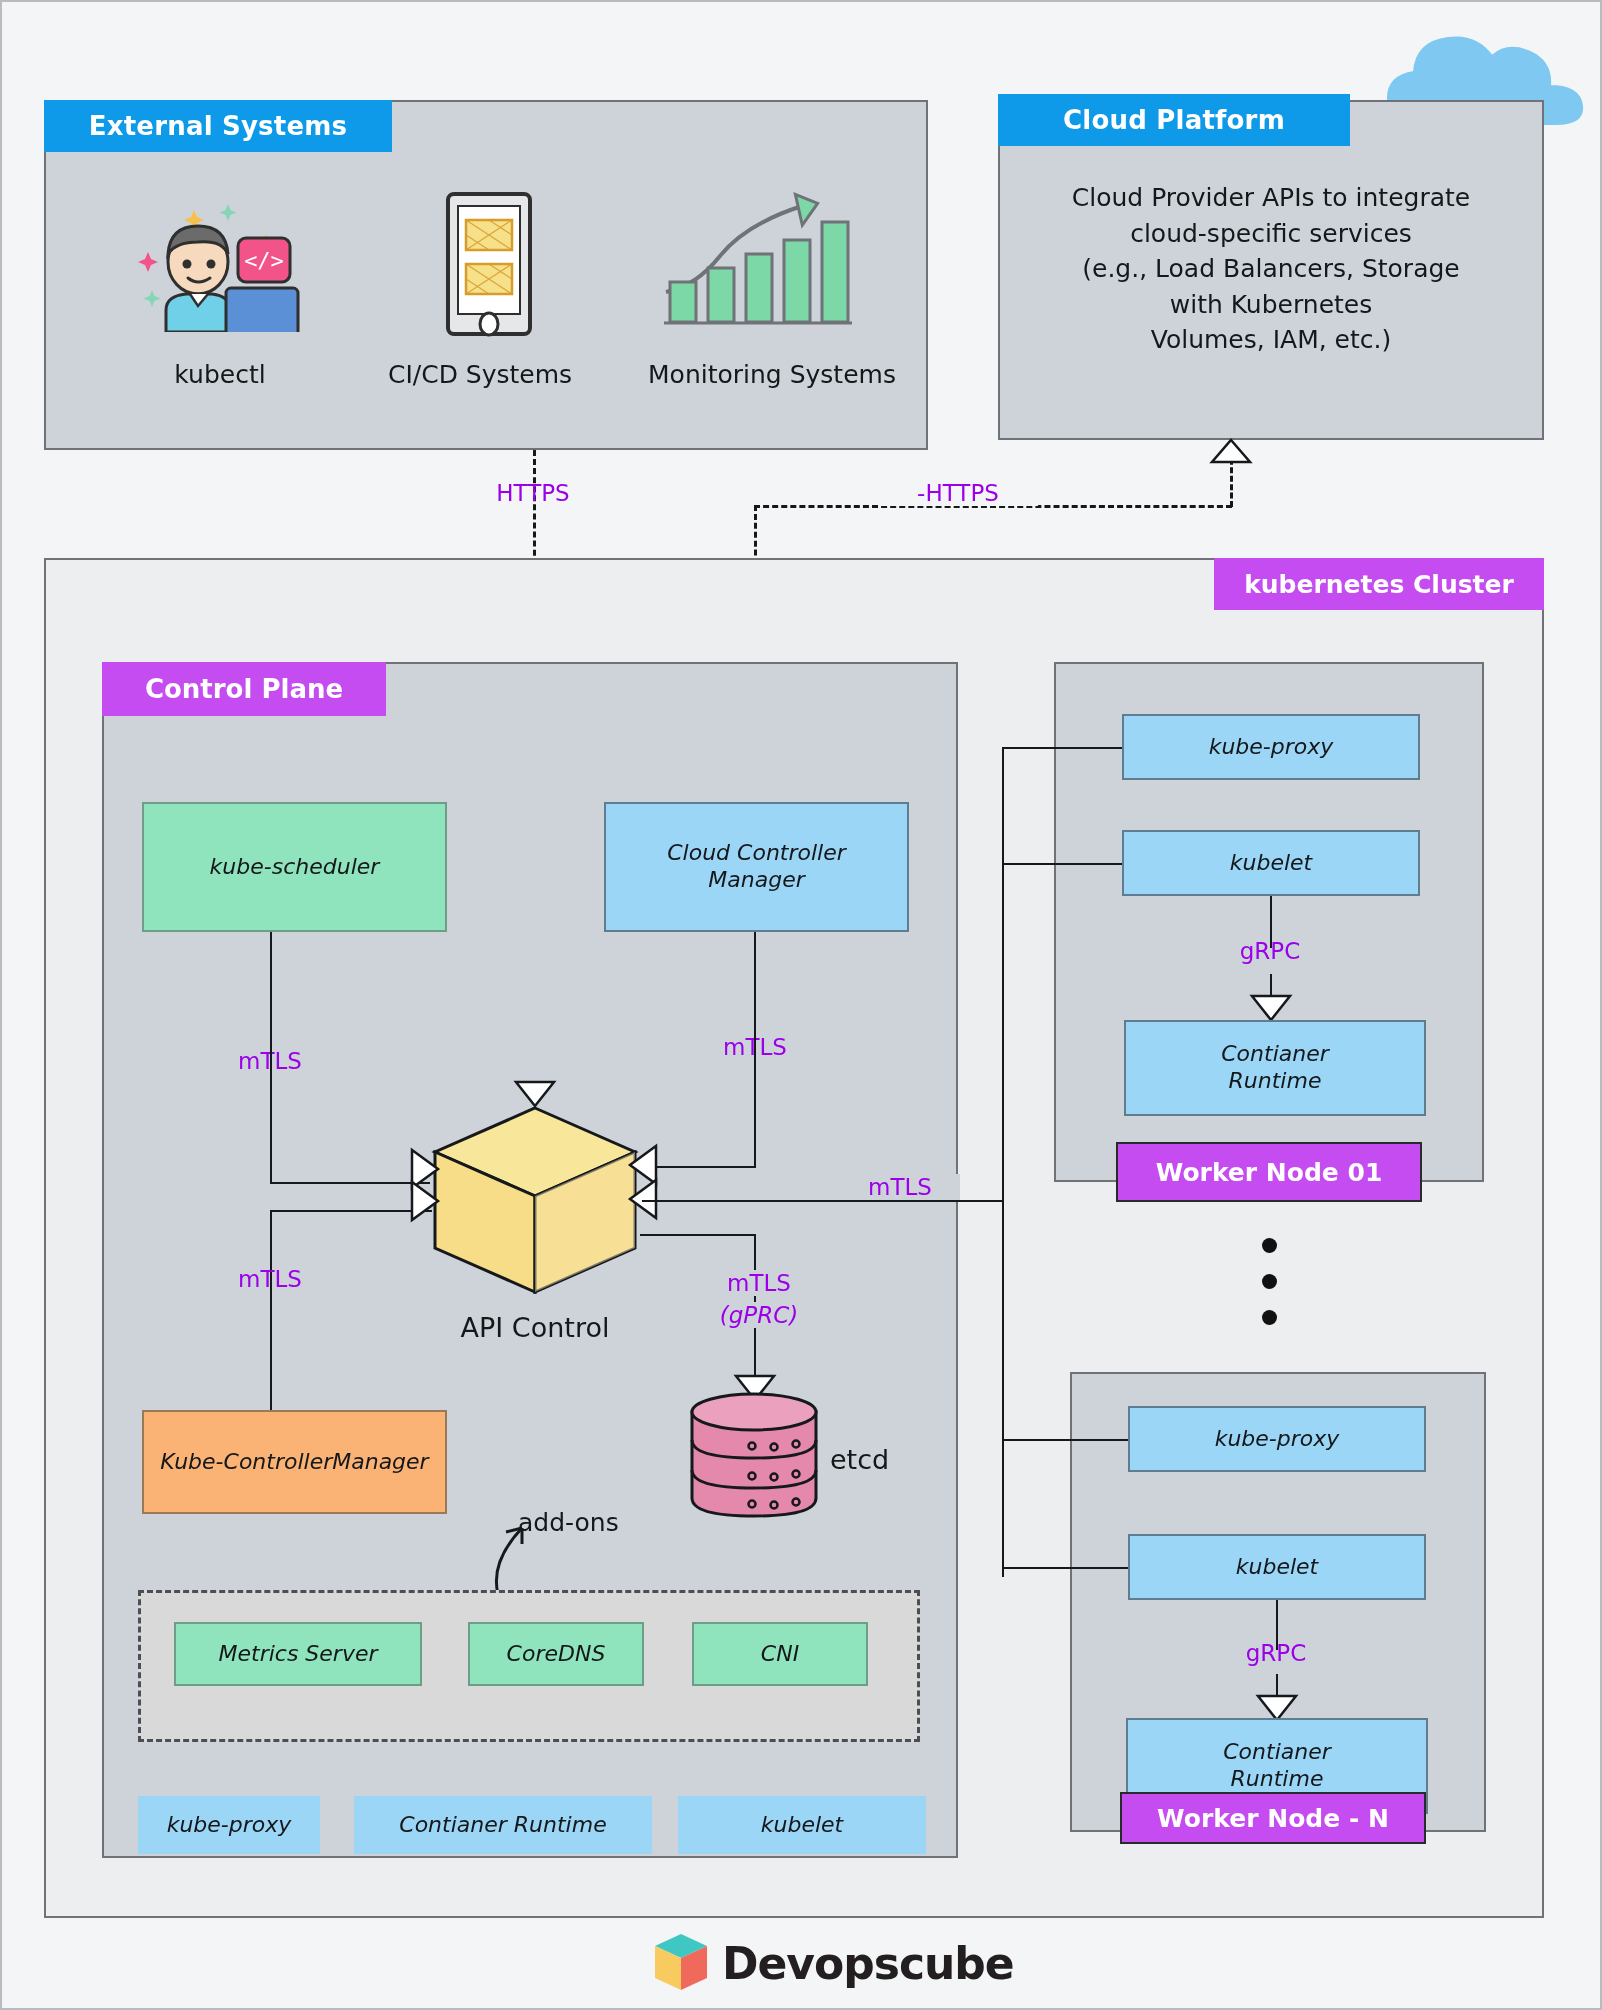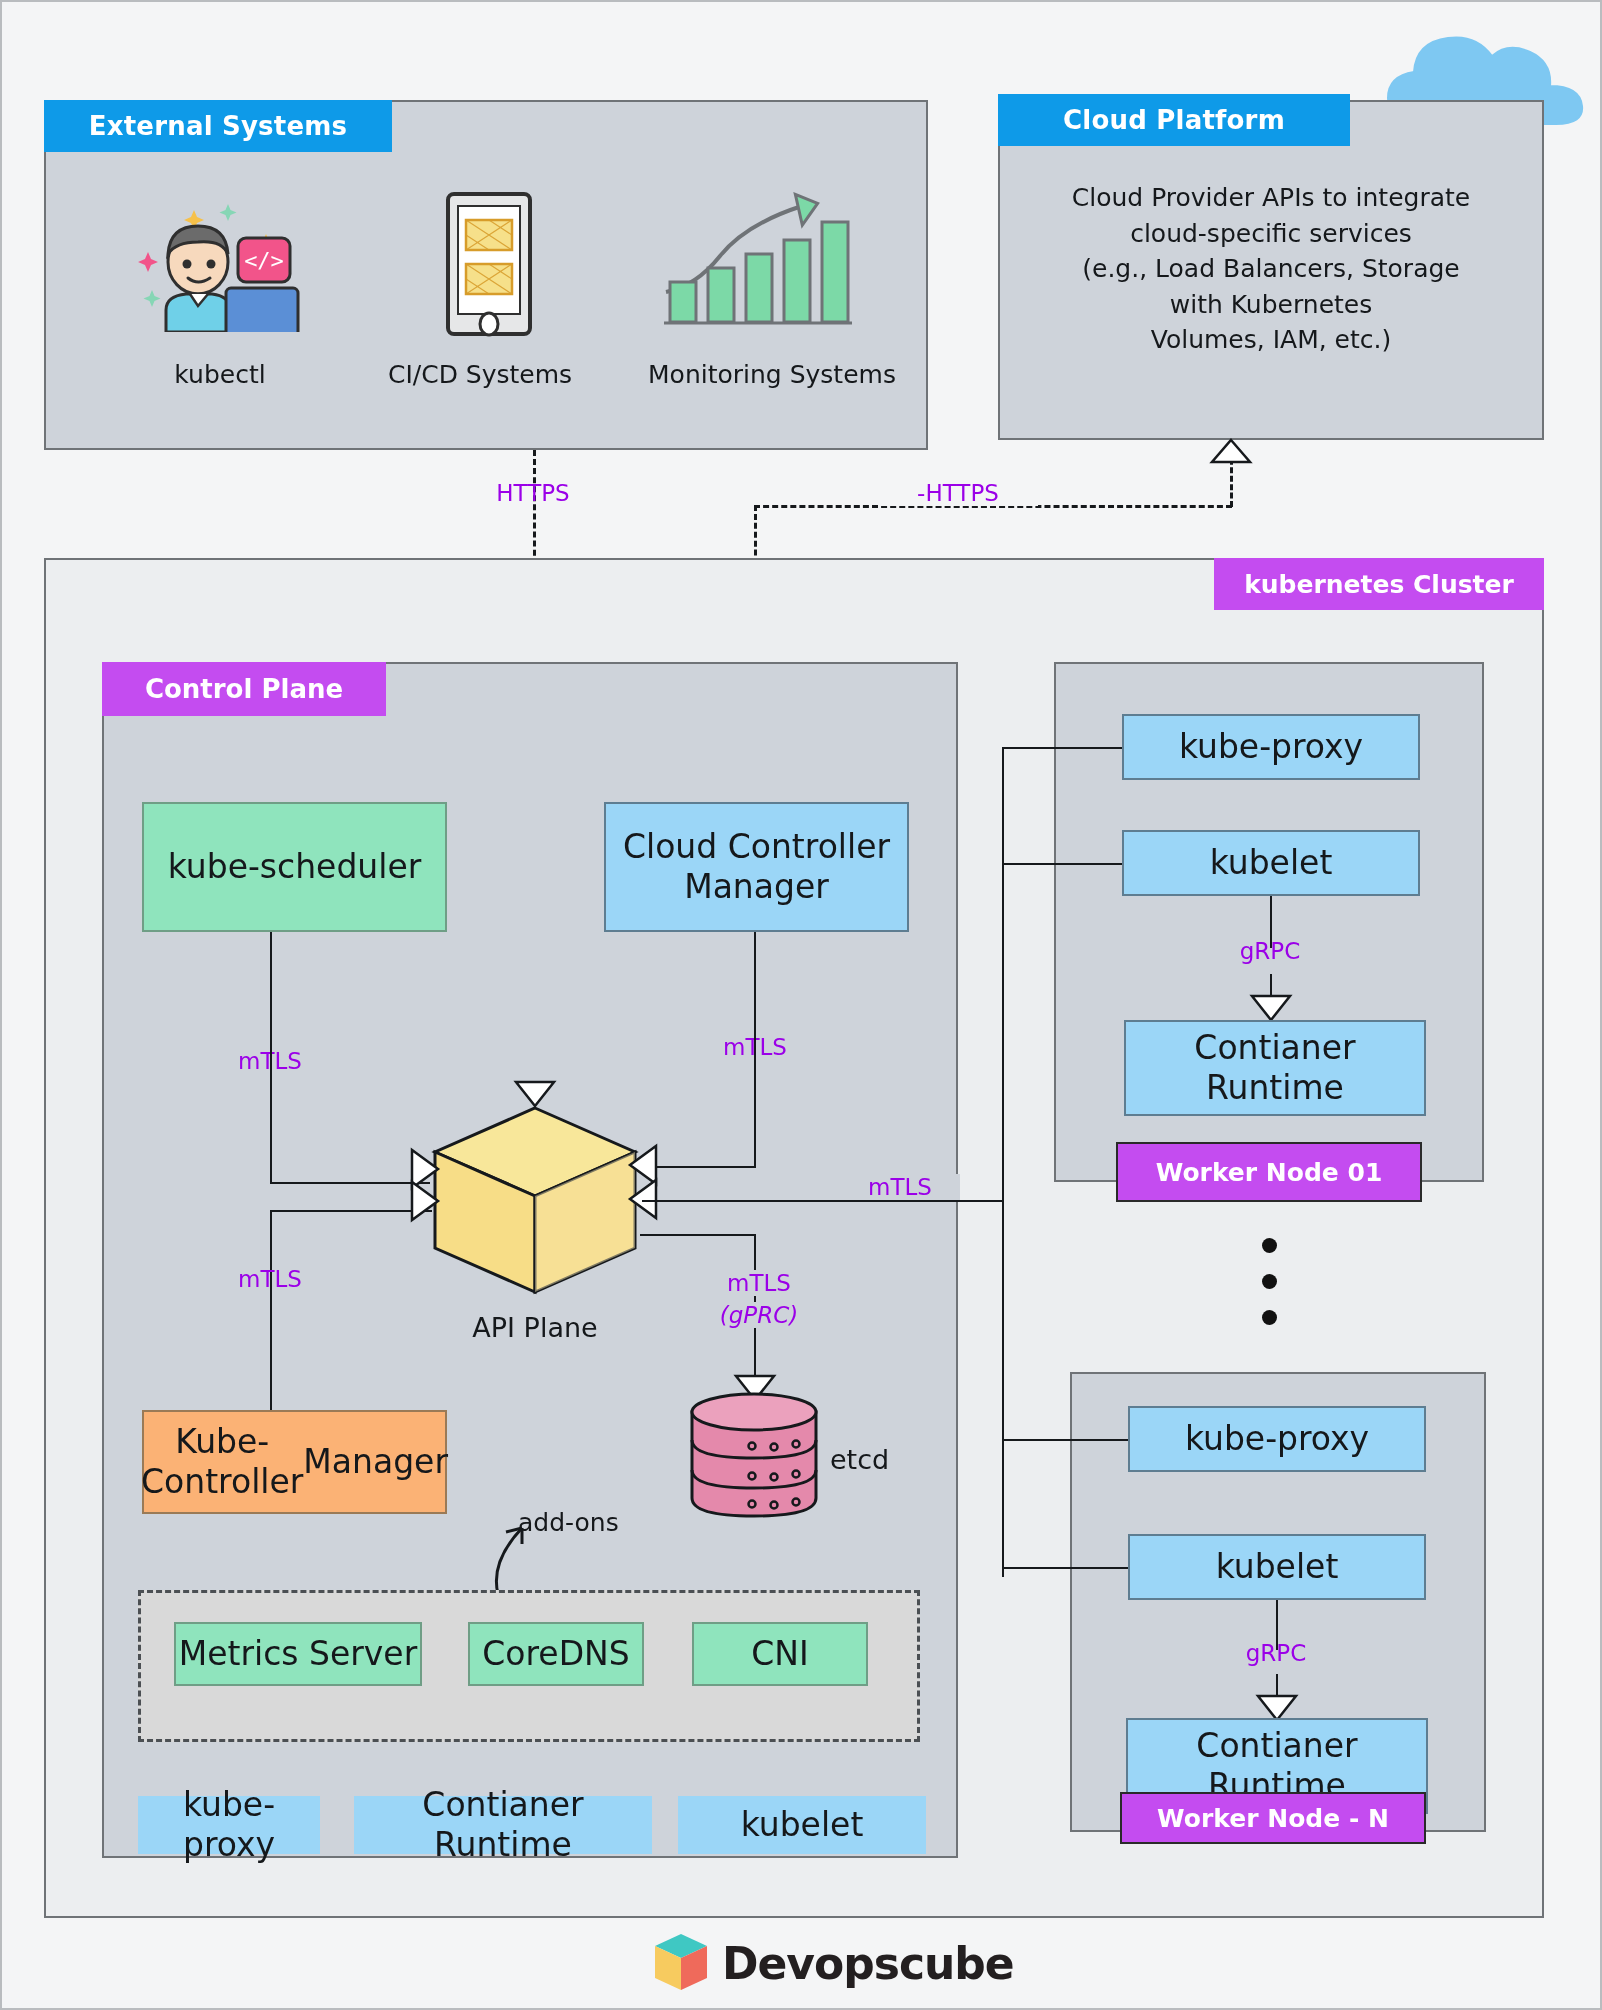--- a/index.html
+++ b/index.html
@@ -42,23 +42,24 @@
   .outer-region {
     position: absolute;
     background: #eceef0;
     border: 2px solid #6f7377;
   }
   .box {
     position: absolute;
     display: flex; align-items: center; justify-content: center;
     text-align: center;
     border: 2px solid #5d6b75;
-    font-size: 33px;
+    font-size: 22px;
     color: #15181b;
     line-height: 1.22;
+    font-style: italic;
   }
   .box.green  { background: #8fe4bd; border-color: #6f9e86; }
   .box.blue   { background: #9bd6f7; border-color: #5e7d91; }
   .box.orange { background: #fbb275; border-color: #9a7a56; }
   .box.flat-blue { background: #9bd6f7; border: none; }
 
   .label {
     position: absolute;
     font-size: 25px;
     color: #15181b;
@@ -214,21 +215,21 @@
   <div class="line-v" style="left:268px; top:1208px; height:200px;"></div>
   <div class="line-h" style="left:268px; top:1208px; width:162px;"></div>
   <div class="proto" style="left:208px; top:1264px; width:120px;">mTLS</div>
 
   <svg class="illus" style="left:428px; top:1102px; width:210px; height:196px;" viewBox="0 0 210 196">
     <polygon points="105,4 205,48 105,92 5,48" fill="#f8e79a" stroke="#16191c" stroke-width="3"></polygon>
     <polygon points="5,48 105,92 105,188 5,144" fill="#f7dd87" stroke="#16191c" stroke-width="3"></polygon>
     <polygon points="205,48 205,144 105,188 105,92" fill="#f2d377" stroke="#16191c" stroke-width="3"></polygon>
     <polygon points="205,48 205,144 105,188 105,92" fill="#fdf0bb" opacity=".45"></polygon>
   </svg>
-  <div class="label" style="left:418px; top:1310px; width:230px; font-size:27px;">API Plane</div>
+  <div class="label" style="left:418px; top:1310px; width:230px; font-size:27px;">API Control</div>
 
   <svg class="arrow-svg" style="left:512px; top:1078px; width:42px; height:28px;" viewBox="0 0 42 28">
     <path d="M2,2 L40,2 L21,26 Z" fill="#ffffff" stroke="#16191c" stroke-width="2.5"></path>
   </svg>
   <svg class="arrow-svg" style="left:408px; top:1146px; width:30px; height:42px;" viewBox="0 0 30 42">
     <path d="M2,2 L2,40 L28,21 Z" fill="#ffffff" stroke="#16191c" stroke-width="2.5"></path>
   </svg>
   <svg class="arrow-svg" style="left:408px; top:1178px; width:30px; height:42px;" viewBox="0 0 30 42">
     <path d="M2,2 L2,40 L28,21 Z" fill="#ffffff" stroke="#16191c" stroke-width="2.5"></path>
   </svg>

